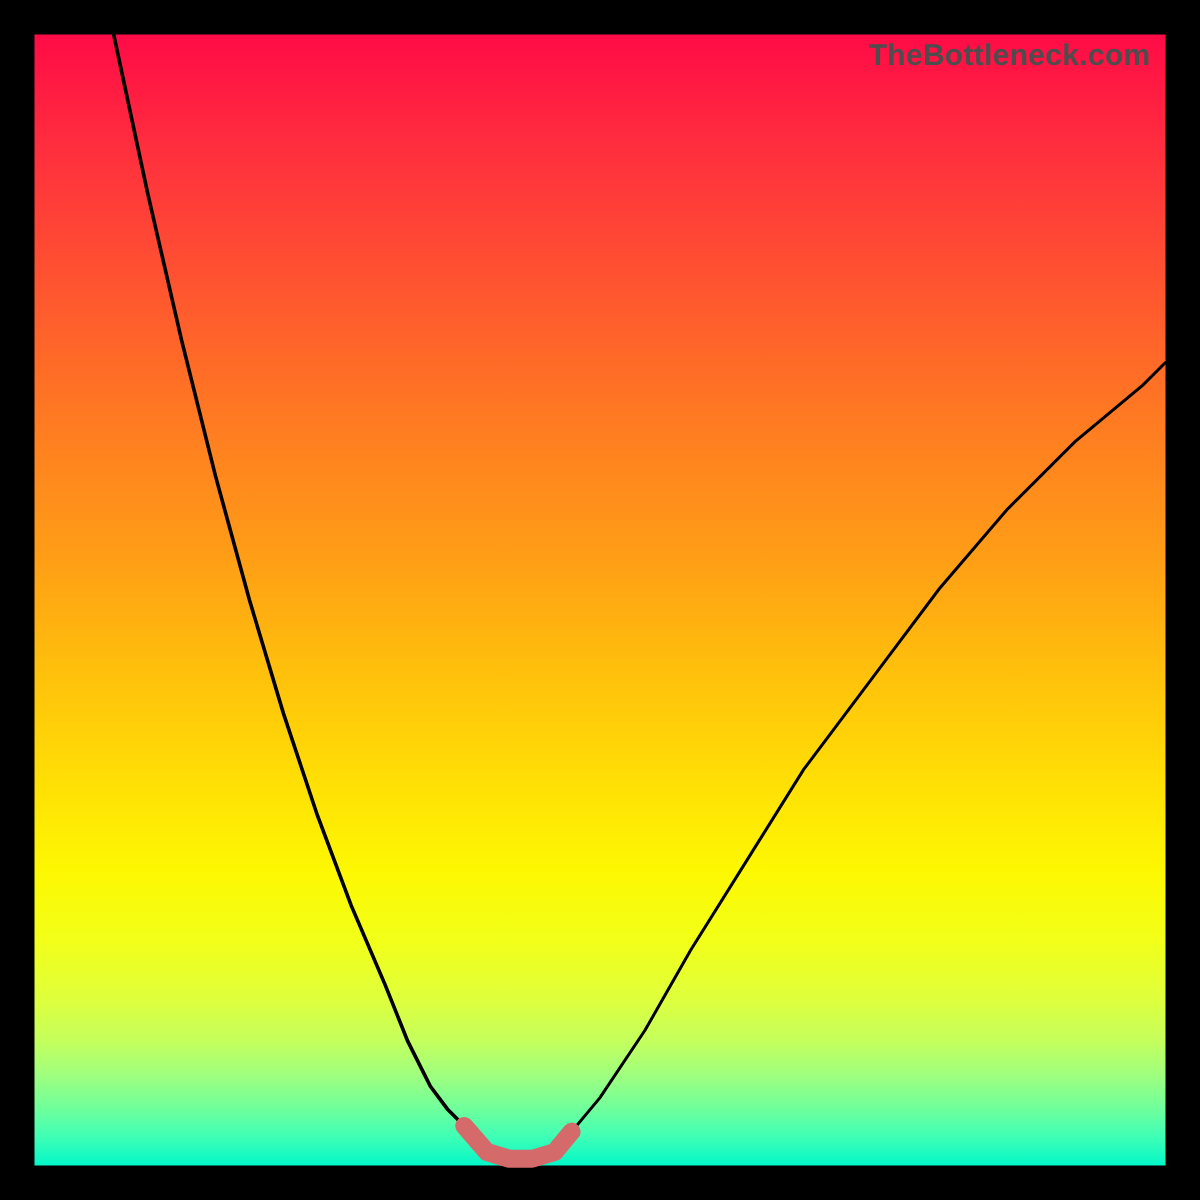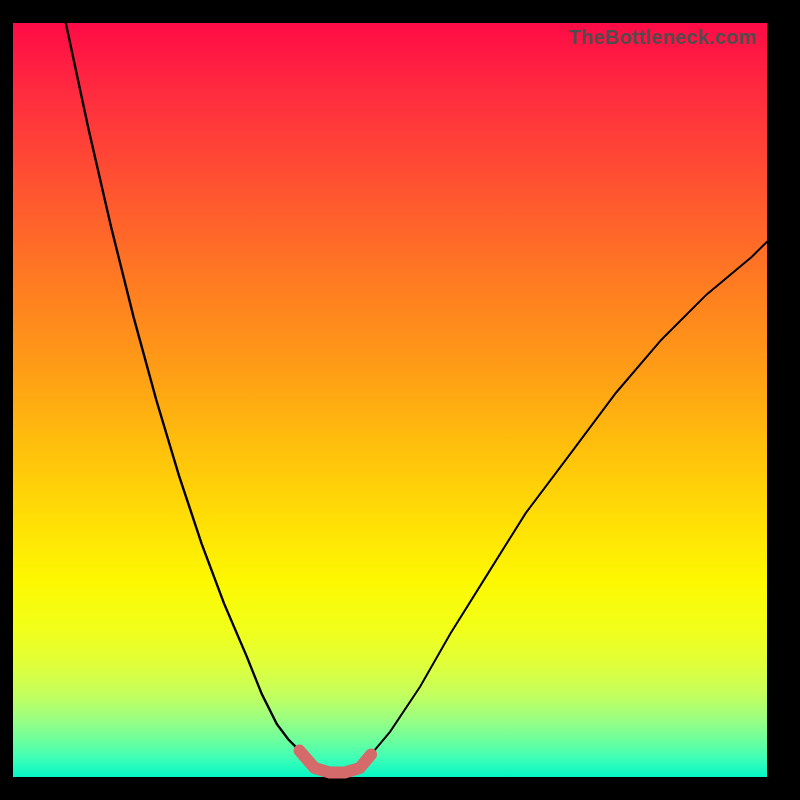--- a/index.html
+++ b/index.html
@@ -5,21 +5,21 @@
   * { margin: 0; padding: 0; box-sizing: border-box; }
   html, body { width: 800px; height: 800px; overflow: hidden; background: #000; }
   .stage {
     position: relative;
     width: 800px;
     height: 800px;
     background: #000;
   }
   .plot-area {
     position: absolute;
-    left: 13px;
+    left: 23px;
     top: 23px;
     width: 754px;
     height: 754px;
     background: linear-gradient(to bottom,
       #ff0b46 0%,
       #ff2e3e 10%,
       #ff5430 22%,
       #ff7a22 34%,
       #ff9d16 46%,
       #ffbf0c 56%,

